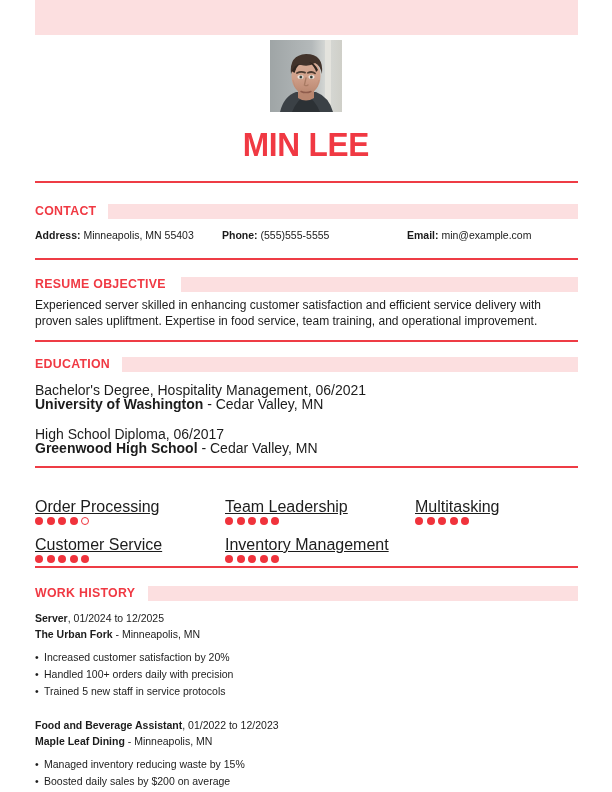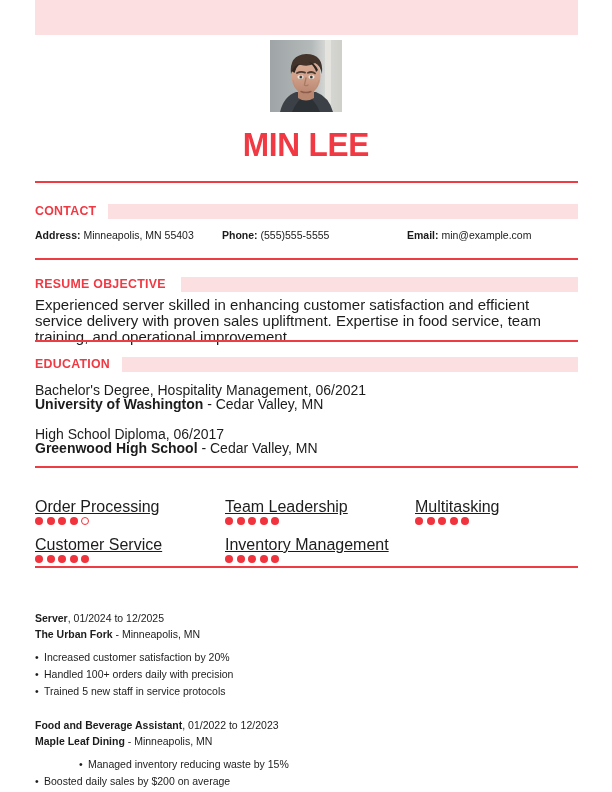--- a/index.html
+++ b/index.html
@@ -111,21 +111,21 @@
     font-size: 14px;
     line-height: 15px;
     color: #1c1c1c;
   }
   .b { font-weight: bold; }
 
   .para {
     position: absolute;
     left: 35px;
     width: 530px;
-    font-size: 15px;
+    font-size: 12px;
     line-height: 16px;
     color: #1c1c1c;
   }
 
   
   .contact-row {
     position: absolute;
     left: 35px;
     top: 228px;
     width: 543px;
@@ -344,25 +344,29 @@
           <span class="dot on"></span>
           <span class="dot on"></span>
           <span class="dot on"></span>
           <span class="dot on"></span>
           <span class="dot on"></span>
         </div>
       </div>
     </div>
   <div class="rule" style="top:566px"></div>
 
+  <div class="sec-head" style="top:585px">
+    <span class="label">WORK HISTORY</span>
+    <span class="bar"></span>
+  </div>
   <div id="work-area">
       <div class="job-line" style="top: 611px;"><span class="b">Server</span><span>, 01/2024 to 12/2025</span></div>
       <div class="job-line" style="top: 627px;"><span class="b">The Urban Fork</span><span> - Minneapolis, MN</span></div>
       <div class="bullet" style="top: 650px;"><span class="bd">•</span><span>Increased customer satisfaction by 20%</span></div>
       <div class="bullet" style="top: 667px;"><span class="bd">•</span><span>Handled 100+ orders daily with precision</span></div>
       <div class="bullet" style="top: 684px;"><span class="bd">•</span><span>Trained 5 new staff in service protocols</span></div>
       <div class="job-line" style="top: 718px;"><span class="b">Food and Beverage Assistant</span><span>, 01/2022 to 12/2023</span></div>
       <div class="job-line" style="top: 734px;"><span class="b">Maple Leaf Dining</span><span> - Minneapolis, MN</span></div>
-      <div class="bullet" style="top: 757px; margin-left: 44px;"><span class="bd">•</span><span>Managed inventory reducing waste by 15%</span></div>
+      <div class="bullet" style="top: 757px;"><span class="bd">•</span><span>Managed inventory reducing waste by 15%</span></div>
       <div class="bullet" style="top: 774px;"><span class="bd">•</span><span>Boosted daily sales by $200 on average</span></div>
     </div>
 
 </div>
 
 </body></html>

